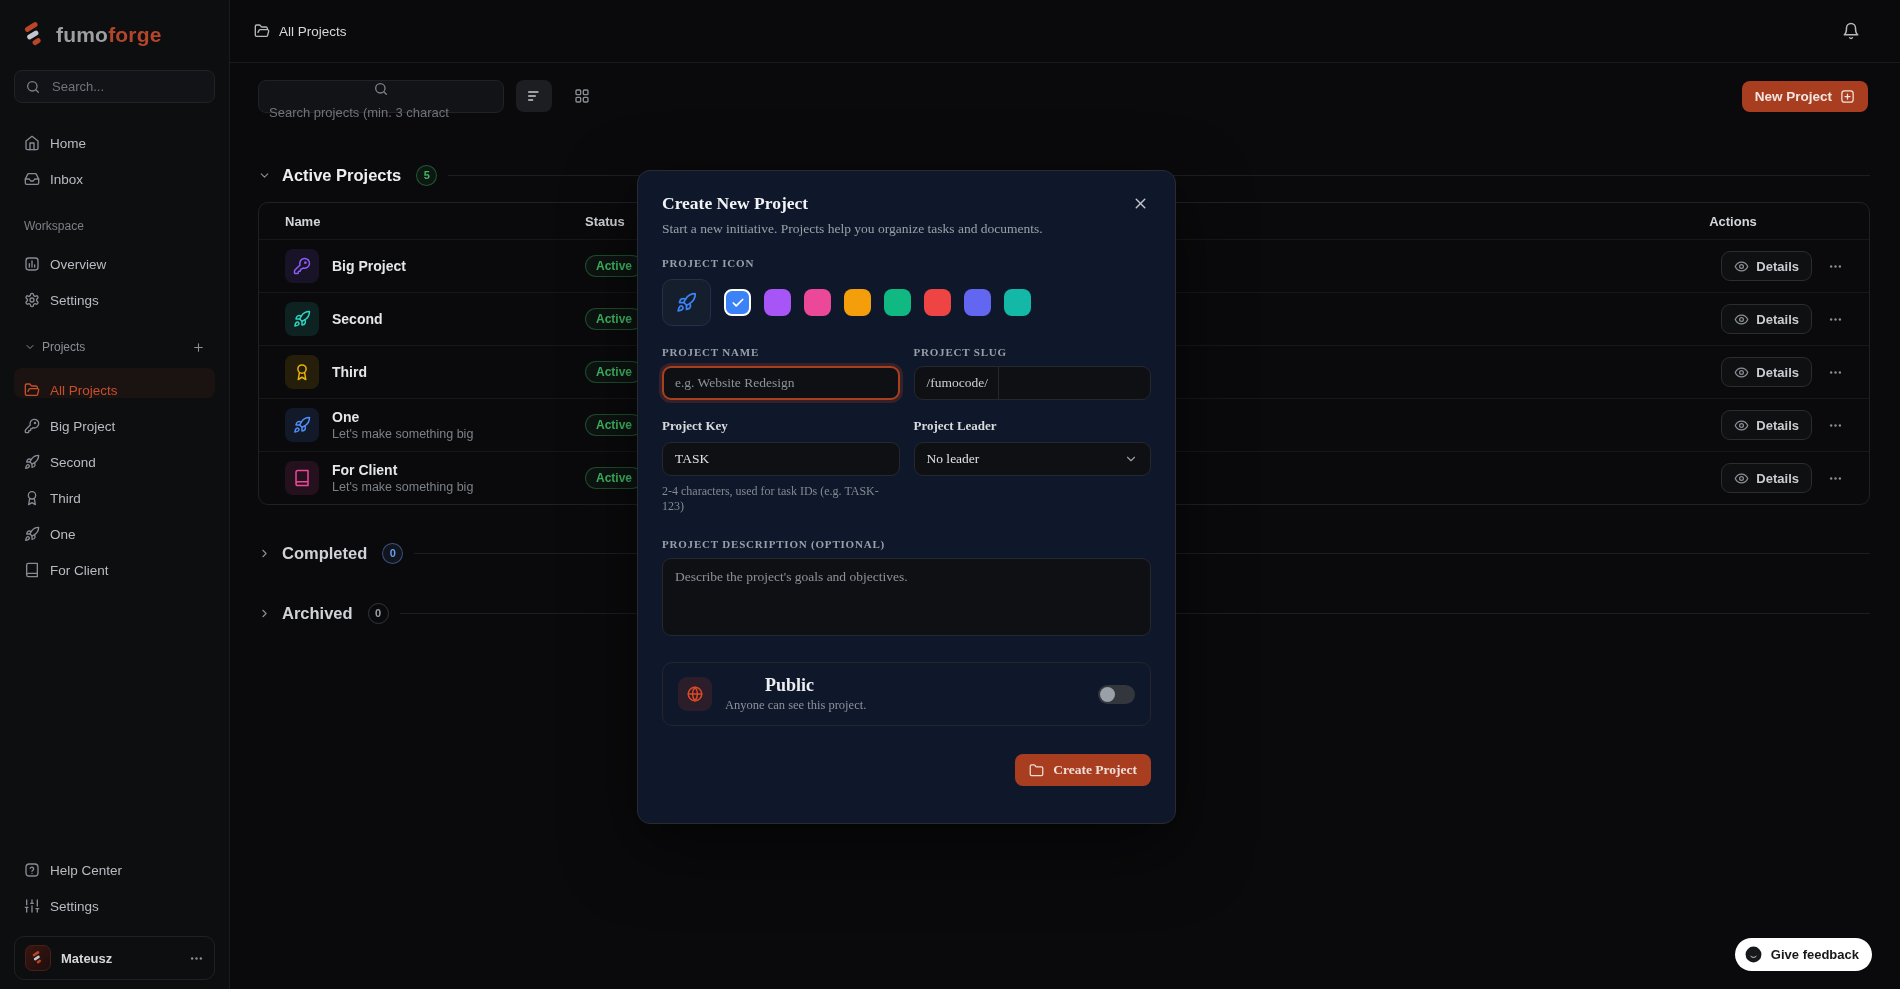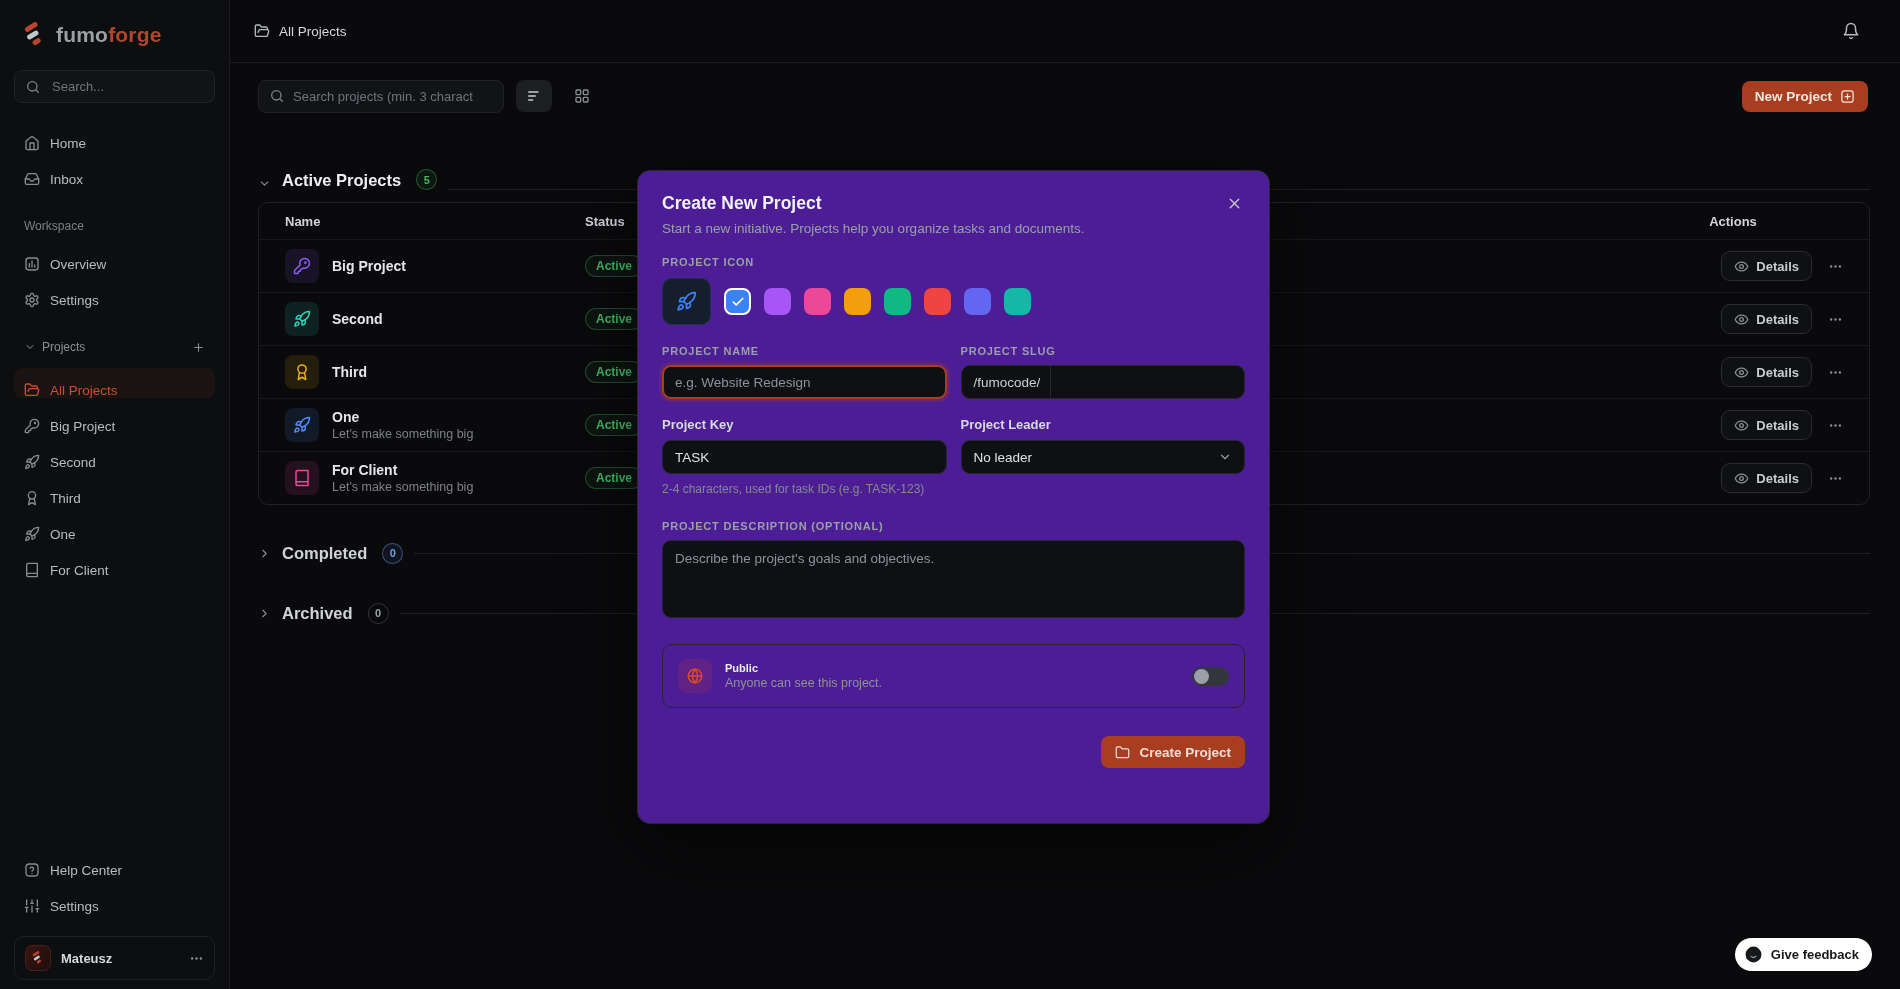--- a/index.html
+++ b/index.html
@@ -33,31 +33,31 @@
   .user-box .dots { margin-left:auto; color:#8a8f96; }
 
   
   .main { position:absolute; left:230px; top:0; right:0; bottom:0; }
   .topbar { height:63px; border-bottom:1px solid #191a1e; display:flex; align-items:center; justify-content:space-between; padding:0 30px 0 24px; }
   .crumb { display:flex; align-items:center; gap:9px; font-size:13.5px; font-weight:500; color:#d5d8db; }
   .crumb .ic { color:#b5b9be; }
   .bell-btn { width:38px; height:38px; border-radius:10px; display:flex; align-items:center; justify-content:center; color:#b5b9be; cursor:pointer; background:transparent; border:none; }
   .bell-btn .ic { width:18px; height:18px; }
   .toolbar { height:66px; display:flex; align-items:center; padding:0 32px 0 28px; gap:12px; }
-  .tool-search { width:246px; height:33px; background:#121316; border:1px solid #212226; border-radius:8px; display:flex; align-items:center; gap:8px; padding:0 10px; color:#7b8087; }
+  .tool-search { width:246px; height:33px; background:#121316; border:1px solid #212226; border-radius:8px; display:flex; align-items:center; gap:8px; padding:0 10px; color:#7b8087;flex-direction:column; }
   .tool-search input { background:transparent; border:none; outline:none; color:#c9ccd1; font-size:13px; width:100%; font-family:inherit; }
   .tool-search input::placeholder { color:#6f747b; }
   .view-btn { width:36px; height:32px; border-radius:8px; border:none; background:transparent; color:#8a8f96; display:flex; align-items:center; justify-content:center; cursor:pointer; }
   .view-btn.active { background:#1d1e22; color:#c9ccd1; }
   .new-proj { margin-left:auto; height:31px; background:#a93d20; border:none; border-radius:8px; display:flex; align-items:center; gap:8px; padding:0 13px; color:#f4e6e0; font-size:13.5px; font-weight:600; font-family:inherit; cursor:pointer; }
   .new-proj .ic { width:15px; height:15px; }
 
   .content { padding:0 30px 0 28px; }
   .sec-head { display:flex; align-items:center; gap:11px; height:30px; cursor:pointer; }
-  .sec-head.first { margin-top:31px;align-items:flex-end; }
+  .sec-head.first { margin-top:31px; }
   .sec-head .chev { color:#8a8f96; width:13px; height:13px; }
   .sec-title { font-size:16.5px; font-weight:700; color:#eceef0; }
   .count-badge { width:21px; height:21px; border-radius:50%; font-size:11px; font-weight:700; display:flex; align-items:center; justify-content:center; margin-left:4px; }
   .count-green { color:#3fb963; border:1px solid rgba(63,185,99,.4); background:rgba(63,185,99,.08); }
   .count-blue { color:#6c9ef2; border:1px solid rgba(108,158,242,.45); background:rgba(108,158,242,.08); }
   .count-gray { color:#9aa0a8; border:1px solid #33353a; background:transparent; }
   .sec-line { flex:1; height:1px; background:#1d1e22; }
 
   .ptable { margin-top:12px; border:1px solid #202125; border-radius:10px; overflow:hidden; }
   .trow { display:grid; grid-template-columns:300px 1fr 220px; align-items:center; padding:0 26px; }
@@ -73,21 +73,21 @@
   .status-badge { display:inline-flex; align-items:center; height:22px; padding:0 10px; border-radius:11px; font-size:12px; font-weight:600; color:#3fb963; border:1px solid rgba(63,185,99,.35); background:rgba(63,185,99,.06); width:fit-content; }
   .actions-cell { display:flex; align-items:center; justify-content:flex-end; gap:16px; }
   .details-btn { display:flex; align-items:center; gap:7px; height:30px; padding:0 12px; border-radius:9px; border:1px solid #2a2c31; background:#0f1012; color:#c9ccd1; font-size:13px; font-weight:600; font-family:inherit; cursor:pointer; }
   .details-btn .ic { width:15px; height:15px; color:#8a8f96; }
   .dots-btn { background:none; border:none; color:#8a8f96; cursor:pointer; display:flex; }
   .sec-head.completed { margin-top:33px; }
   .sec-head.archived { margin-top:30px; }
   .sec-head .sec-title2 { font-size:16.5px; font-weight:700; color:#cfd2d6; }
 
   
-  .modal { position:absolute; left:637px; top:170px; width:633px; min-height:654px; background:#4c1d95; border:1px solid #292b30; border-radius:13px; box-shadow:0 24px 70px rgba(0,0,0,.55); padding:22px 24px 26px; }
+  .modal { position:absolute; left:637px; top:170px; width:539px; min-height:654px; background:#0f172a; border:1px solid #292b30; border-radius:13px; box-shadow:0 24px 70px rgba(0,0,0,.55); padding:22px 24px 26px;font-family:Liberation Serif, serif; }
   .m-head { display:flex; align-items:flex-start; justify-content:space-between; }
   .m-title { font-size:17.5px; font-weight:700; color:#f1f3f5; }
   .m-close { background:none; border:none; color:#c3c7cc; cursor:pointer; padding:2px; display:flex; }
   .m-close .ic { width:17px; height:17px; }
   .m-sub { margin-top:7px; font-size:13.5px; color:#9aa0a8; }
   .m-label { margin-top:20px; font-size:11px; font-weight:700; letter-spacing:.8px; color:#9aa0a8; }
   .icon-row { margin-top:10px; display:flex; align-items:center; gap:13px; }
   .icon-main { width:49px; height:47px; border-radius:10px; background:#141e2c; border:1px solid #223048; display:flex; align-items:center; justify-content:center; color:#3b82f6; cursor:pointer; }
   .icon-main .ic { width:21px; height:21px; }
   .swatch { width:27px; height:27px; border-radius:8px; cursor:pointer; display:flex; align-items:center; justify-content:center; }
@@ -104,21 +104,21 @@
   .slug-div { width:1px; height:32px; background:#26282d; margin-right:10px; }
   .sel { justify-content:space-between; cursor:pointer; }
   .sel .ic { width:14px; height:14px; color:#9aa0a8; }
   .f-help { margin-top:8px; font-size:12px; color:#858a91; }
   .m-label2 { margin-top:24px; font-size:11px; font-weight:700; letter-spacing:.8px; color:#9aa0a8; }
   .f-textarea { margin-top:8px; width:100%; height:78px; background:#0f1013; border:1px solid #26282d; border-radius:9px; padding:10px 12px; font-size:13.5px; color:#dfe2e5; resize:none; font-family:inherit; outline:none; }
   .f-textarea::placeholder { color:#8d929a; }
   .public-box { margin-top:22px; height:64px; border:1px solid #24262b; border-radius:10px; display:flex; align-items:center; gap:13px; padding:0 15px; }
   .pub-icon { width:34px; height:34px; border-radius:9px; background:rgba(222,74,38,.14); color:#dd4a26; display:flex; align-items:center; justify-content:center; }
   .pub-icon .ic { width:18px; height:18px; }
-  .pub-title { font-size:11px; font-weight:700; color:#eceef0; }
+  .pub-title { font-size:18px; font-weight:700; color:#eceef0;margin-left:40px; }
   .pub-sub { font-size:12.5px; color:#8d929a; margin-top:2px; }
   .toggle { margin-left:auto; width:37px; height:19px; border-radius:10px; background:#33363c; position:relative; cursor:pointer; flex:none; }
   .toggle .knob { position:absolute; left:2px; top:2px; width:15px; height:15px; border-radius:50%; background:#9aa0a8; }
   .m-footer { margin-top:28px; display:flex; justify-content:flex-end; }
   .create-btn { height:32px; background:#a93d20; border:none; border-radius:8px; display:flex; align-items:center; gap:9px; padding:0 14px; color:#f0dfd8; font-size:13.5px; font-weight:600; font-family:inherit; cursor:pointer; }
   .create-btn .ic { width:15px; height:15px; }
 
   
   .feedback { position:absolute; right:28px; bottom:18px; height:33px; background:#fff; border:none; border-radius:17px; display:flex; align-items:center; gap:8px; padding:0 13px 0 9px; font-size:13px; font-weight:600; color:#17181a; font-family:inherit; cursor:pointer; }
   .feedback svg { width:19px; height:19px; }

